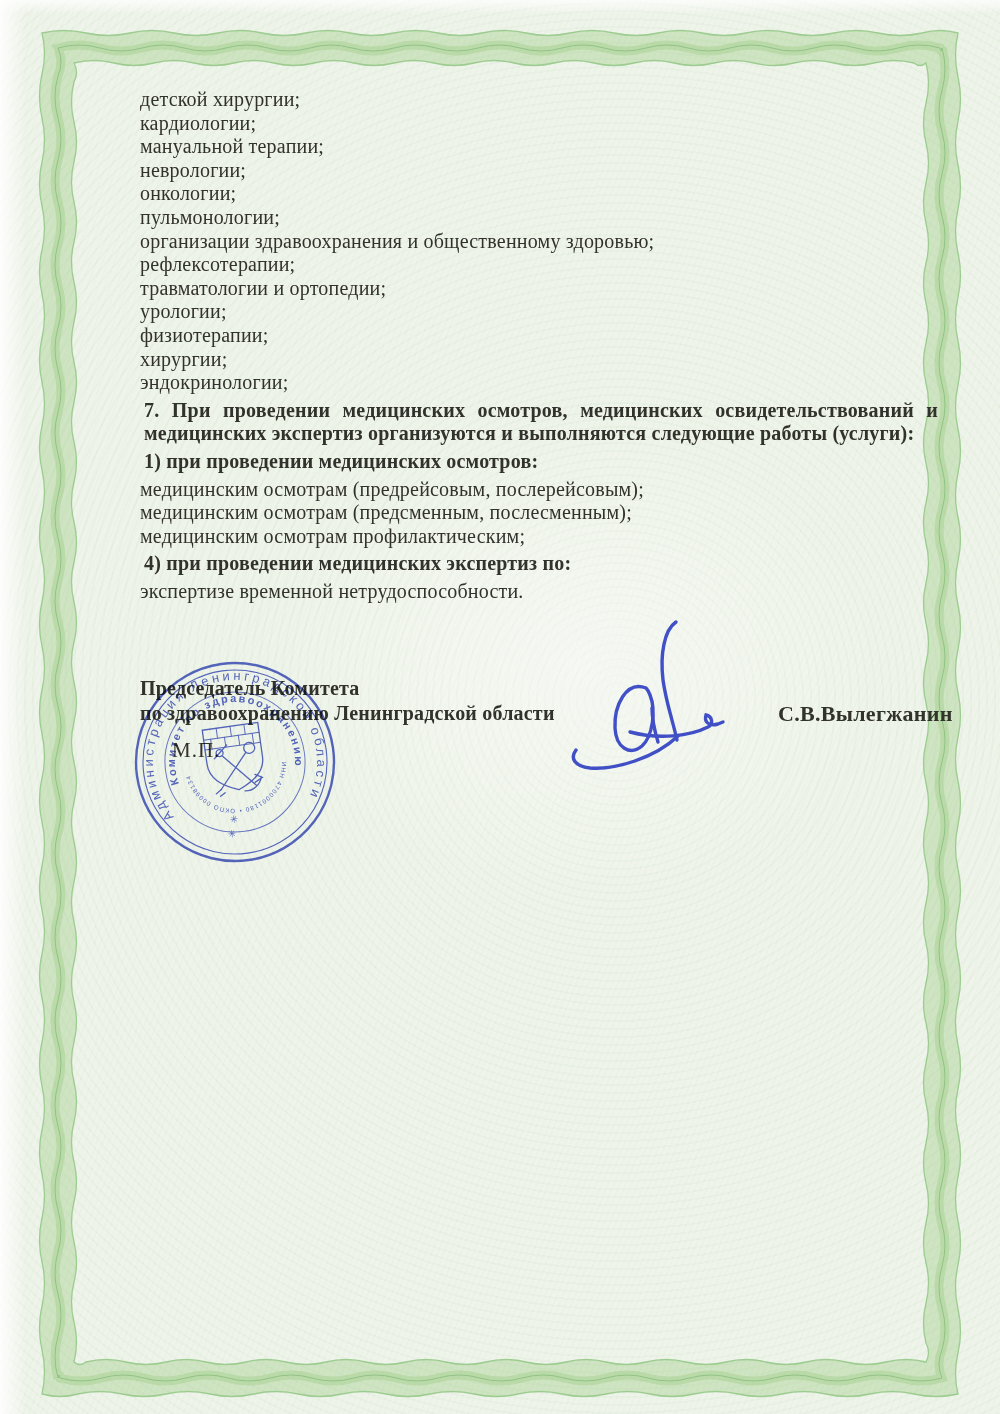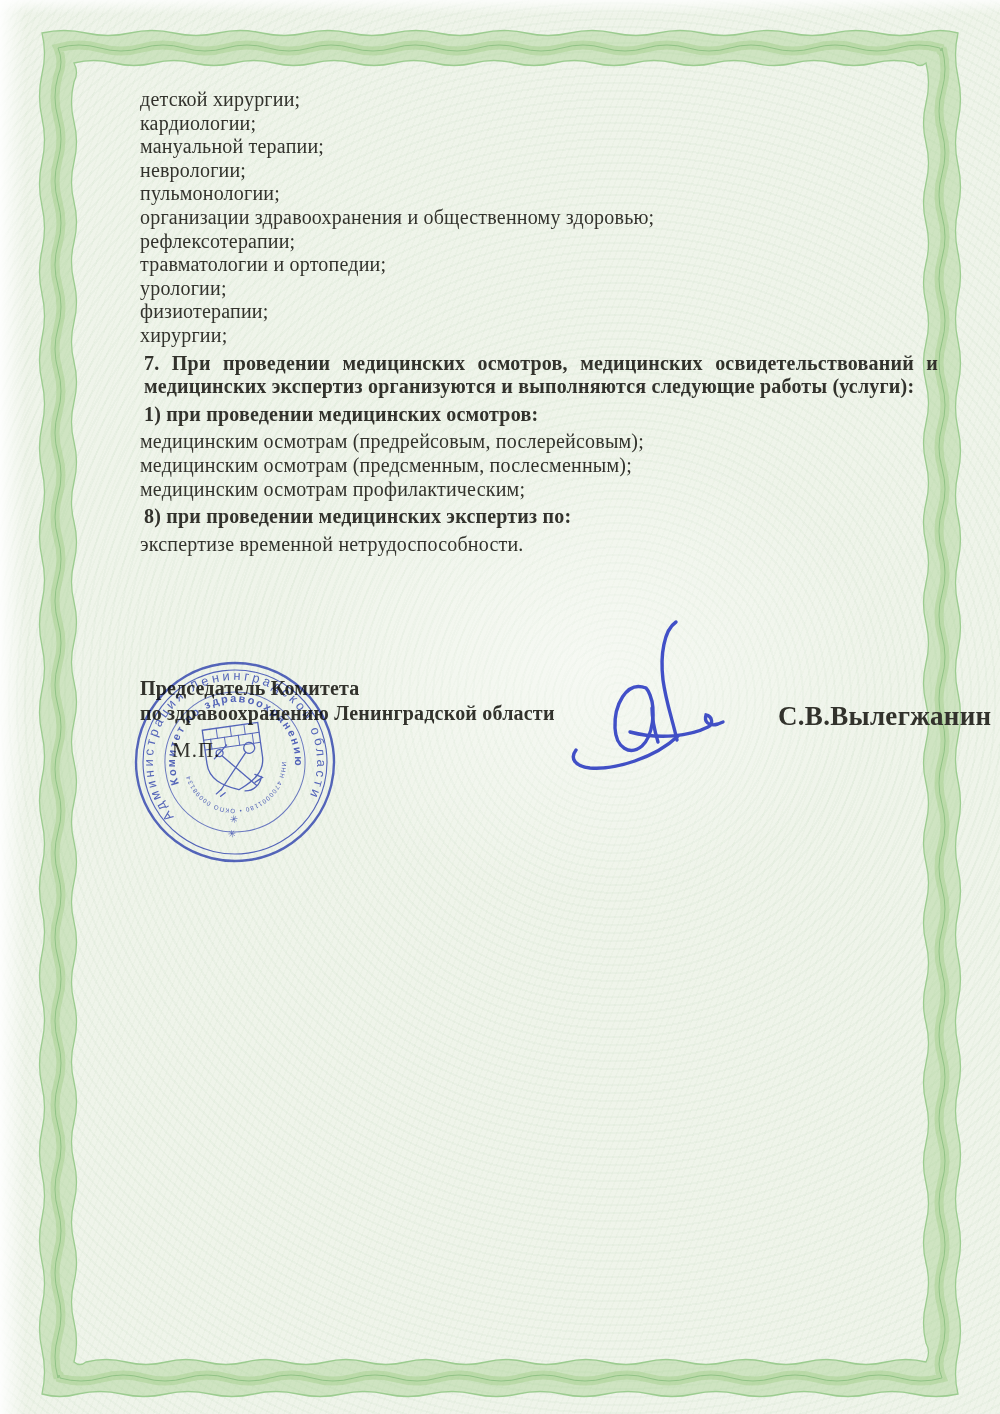--- a/index.html
+++ b/index.html
@@ -29,21 +29,21 @@
   }
   .content p{margin:4px;}
   .bold{font-weight:bold;}
   .just{text-align:justify;}
   .sig-titles{
     position:absolute;left:140px;top:676px;
     font-size:20px;line-height:25px;font-weight:bold;letter-spacing:.2px;
   }
   .signer-name{
     position:absolute;left:778px;top:701px;
-    font-size:27px;font-weight:bold;letter-spacing:.3px;
+    font-size:22px;font-weight:bold;letter-spacing:.3px;
   }
   .seal-mark{
     position:absolute;left:172px;top:738px;
     font-size:21px;font-weight:normal;letter-spacing:1px;
   }
   .stamp-svg{
     position:absolute;left:125px;top:652px;
     transform:rotate(-8deg);
     mix-blend-mode:multiply;opacity:.88;
   }
@@ -67,36 +67,38 @@
     <path id="band-mid-wide" fill="none" d="M58,48 Q79,42 100,48 Q121,54 142,48 Q163,42 184,48 Q205,54 226,48 Q247,42 268,48 Q289,54 310,48 Q331,42 352,48 Q373,54 394,48 Q415,42 436,48 Q457,54 478,48 Q499,42 520,48 Q541,54 562,48 Q583,42 604,48 Q625,54 646,48 Q667,42 688,48 Q709,54 730,48 Q751,42 772,48 Q793,54 814,48 Q835,42 856,48 Q877,54 898,48 Q919,42 940,48 Q941,54 942,48 Q948,69 942,90 Q936,111 942,132 Q948,153 942,174 Q936,195 942,216 Q948,237 942,258 Q936,279 942,300 Q948,321 942,342 Q936,363 942,384 Q948,405 942,426 Q936,447 942,468 Q948,489 942,510 Q936,531 942,552 Q948,573 942,594 Q936,615 942,636 Q948,657 942,678 Q936,699 942,720 Q948,741 942,762 Q936,783 942,804 Q948,825 942,846 Q936,867 942,888 Q948,909 942,930 Q936,951 942,972 Q948,993 942,1014 Q936,1035 942,1056 Q948,1077 942,1098 Q936,1119 942,1140 Q948,1161 942,1182 Q936,1203 942,1224 Q948,1245 942,1266 Q936,1287 942,1308 Q948,1329 942,1350 Q936,1364 942,1378 Q921,1384 900,1378 Q879,1372 858,1378 Q837,1384 816,1378 Q795,1372 774,1378 Q753,1384 732,1378 Q711,1372 690,1378 Q669,1384 648,1378 Q627,1372 606,1378 Q585,1384 564,1378 Q543,1372 522,1378 Q501,1384 480,1378 Q459,1372 438,1378 Q417,1384 396,1378 Q375,1372 354,1378 Q333,1384 312,1378 Q291,1372 270,1378 Q249,1384 228,1378 Q207,1372 186,1378 Q165,1384 144,1378 Q123,1372 102,1378 Q81,1384 60,1378 Q59,1372 58,1378 Q52,1357 58,1336 Q64,1315 58,1294 Q52,1273 58,1252 Q64,1231 58,1210 Q52,1189 58,1168 Q64,1147 58,1126 Q52,1105 58,1084 Q64,1063 58,1042 Q52,1021 58,1000 Q64,979 58,958 Q52,937 58,916 Q64,895 58,874 Q52,853 58,832 Q64,811 58,790 Q52,769 58,748 Q64,727 58,706 Q52,685 58,664 Q64,643 58,622 Q52,601 58,580 Q64,559 58,538 Q52,517 58,496 Q64,475 58,454 Q52,433 58,412 Q64,391 58,370 Q52,349 58,328 Q64,307 58,286 Q52,265 58,244 Q64,223 58,202 Q52,181 58,160 Q64,139 58,118 Q52,97 58,76 Q64,62 58,48 Z" stroke="rgba(154,203,128,0.38)" stroke-width="9"></path>
     <path id="band-mid-thin" fill="none" d="M58,48 Q79,42 100,48 Q121,54 142,48 Q163,42 184,48 Q205,54 226,48 Q247,42 268,48 Q289,54 310,48 Q331,42 352,48 Q373,54 394,48 Q415,42 436,48 Q457,54 478,48 Q499,42 520,48 Q541,54 562,48 Q583,42 604,48 Q625,54 646,48 Q667,42 688,48 Q709,54 730,48 Q751,42 772,48 Q793,54 814,48 Q835,42 856,48 Q877,54 898,48 Q919,42 940,48 Q941,54 942,48 Q948,69 942,90 Q936,111 942,132 Q948,153 942,174 Q936,195 942,216 Q948,237 942,258 Q936,279 942,300 Q948,321 942,342 Q936,363 942,384 Q948,405 942,426 Q936,447 942,468 Q948,489 942,510 Q936,531 942,552 Q948,573 942,594 Q936,615 942,636 Q948,657 942,678 Q936,699 942,720 Q948,741 942,762 Q936,783 942,804 Q948,825 942,846 Q936,867 942,888 Q948,909 942,930 Q936,951 942,972 Q948,993 942,1014 Q936,1035 942,1056 Q948,1077 942,1098 Q936,1119 942,1140 Q948,1161 942,1182 Q936,1203 942,1224 Q948,1245 942,1266 Q936,1287 942,1308 Q948,1329 942,1350 Q936,1364 942,1378 Q921,1384 900,1378 Q879,1372 858,1378 Q837,1384 816,1378 Q795,1372 774,1378 Q753,1384 732,1378 Q711,1372 690,1378 Q669,1384 648,1378 Q627,1372 606,1378 Q585,1384 564,1378 Q543,1372 522,1378 Q501,1384 480,1378 Q459,1372 438,1378 Q417,1384 396,1378 Q375,1372 354,1378 Q333,1384 312,1378 Q291,1372 270,1378 Q249,1384 228,1378 Q207,1372 186,1378 Q165,1384 144,1378 Q123,1372 102,1378 Q81,1384 60,1378 Q59,1372 58,1378 Q52,1357 58,1336 Q64,1315 58,1294 Q52,1273 58,1252 Q64,1231 58,1210 Q52,1189 58,1168 Q64,1147 58,1126 Q52,1105 58,1084 Q64,1063 58,1042 Q52,1021 58,1000 Q64,979 58,958 Q52,937 58,916 Q64,895 58,874 Q52,853 58,832 Q64,811 58,790 Q52,769 58,748 Q64,727 58,706 Q52,685 58,664 Q64,643 58,622 Q52,601 58,580 Q64,559 58,538 Q52,517 58,496 Q64,475 58,454 Q52,433 58,412 Q64,391 58,370 Q52,349 58,328 Q64,307 58,286 Q52,265 58,244 Q64,223 58,202 Q52,181 58,160 Q64,139 58,118 Q52,97 58,76 Q64,62 58,48 Z" stroke="#86bd7d" stroke-width="1" opacity="0.8"></path>
   </svg>
 
   <div class="content">
     <div>
         <div>детской хирургии;</div>
         <div>кардиологии;</div>
         <div>мануальной терапии;</div>
         <div>неврологии;</div>
+        <div>онкологии;</div>
         <div>пульмонологии;</div>
         <div>организации здравоохранения и общественному здоровью;</div>
         <div>рефлексотерапии;</div>
         <div>травматологии и ортопедии;</div>
         <div>урологии;</div>
         <div>физиотерапии;</div>
         <div>хирургии;</div>
+        <div>эндокринологии;</div>
       </div>
     <p class="bold just">7. При проведении медицинских осмотров, медицинских освидетельствований и медицинских экспертиз организуются и выполняются следующие работы (услуги):</p>
     <p class="bold">1) при проведении медицинских осмотров:</p>
     <div>
         <div>медицинским осмотрам (предрейсовым, послерейсовым);</div>
         <div>медицинским осмотрам (предсменным, послесменным);</div>
         <div>медицинским осмотрам профилактическим;</div>
       </div>
-    <p class="bold">8) при проведении медицинских экспертиз по:</p>
+    <p class="bold">4) при проведении медицинских экспертиз по:</p>
     <div>
         <div>экспертизе временной нетрудоспособности.</div>
       </div>
   </div>
 
   <div class="sig-titles">
     <div>Председатель Комитета</div>
     <div>по здравоохранению Ленинградской области</div>
   </div>
 

